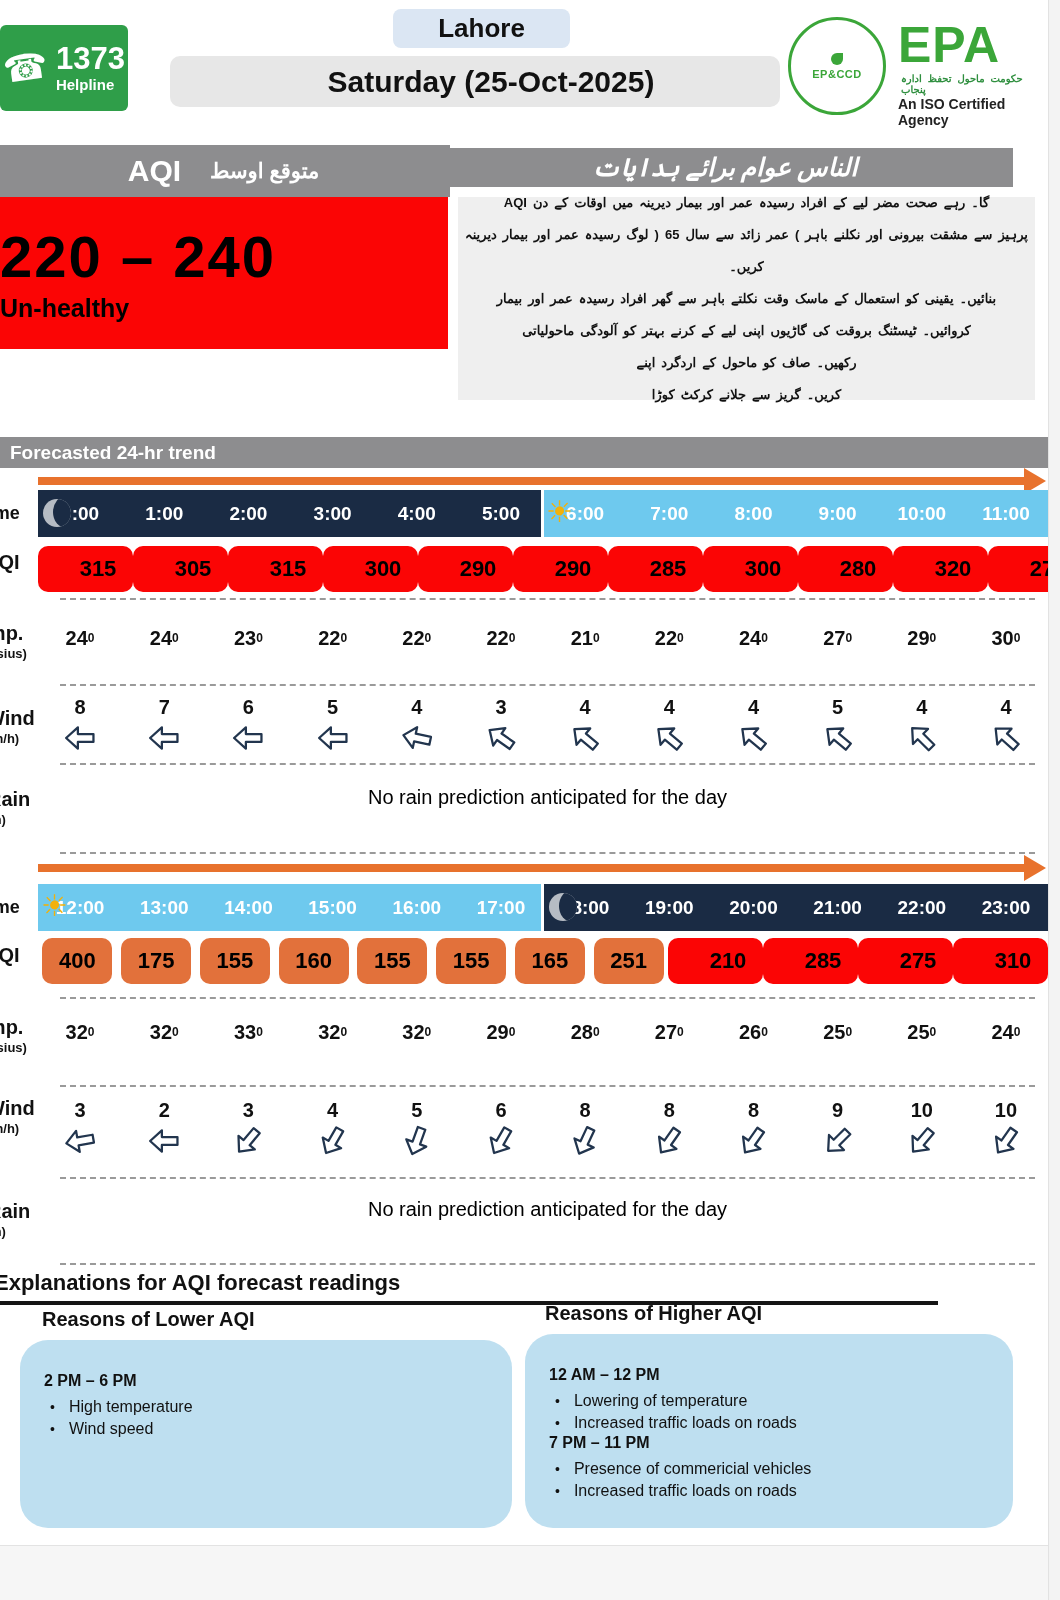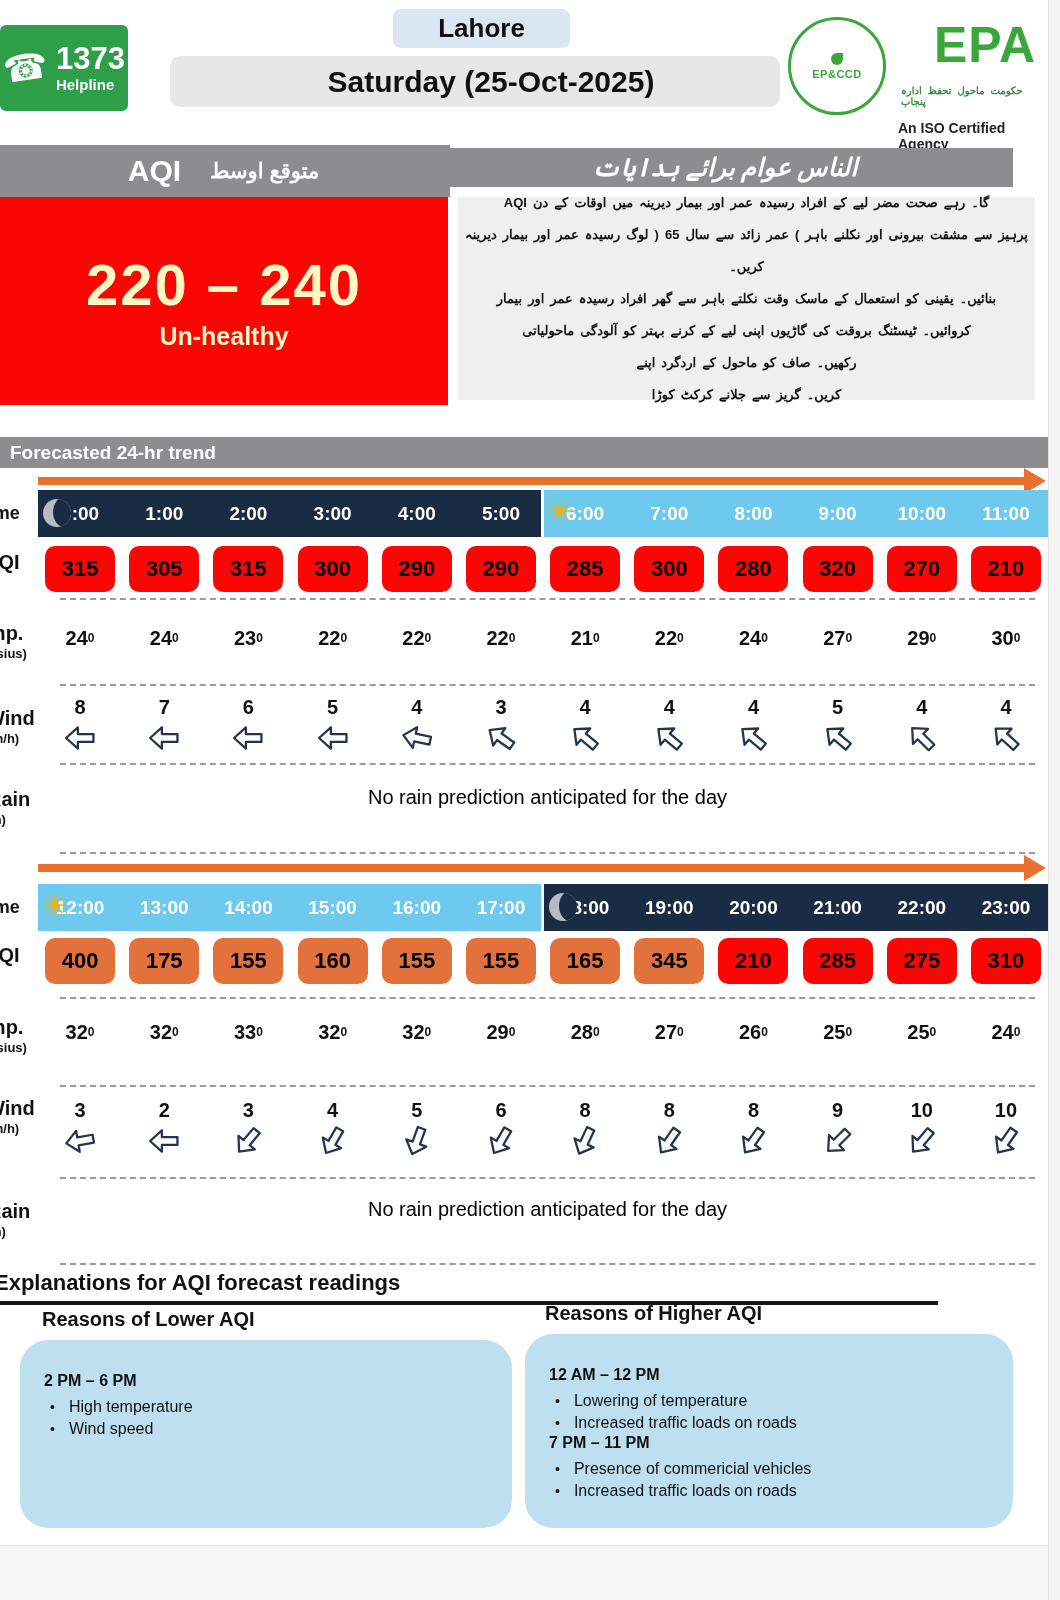--- a/index.html
+++ b/index.html
@@ -10,31 +10,31 @@
   
   .helpline{left:0;top:25px;width:128px;height:86px;background:var(--green);border-radius:6px;display:flex;align-items:center;justify-content:center;gap:8px;color:#fff;}
   .phone{font-size:36px;line-height:1;transform:rotate(-8deg);}
   .hl-num{font-size:31px;font-weight:bold;line-height:1.05;}
   .hl-lab{font-size:15px;font-weight:bold;}
   .citypill{left:393px;top:9px;width:177px;height:39px;background:var(--citypill);border-radius:8px;display:flex;align-items:center;justify-content:center;font-size:26px;font-weight:bold;}
   .datepill{left:170px;top:56px;width:578px;height:51px;background:var(--datepill);border-radius:10px;display:flex;align-items:center;justify-content:center;font-size:30px;font-weight:bold;padding-left:32px;}
   .epccd{left:788px;top:17px;width:92px;height:92px;border:3px solid var(--epagreen);border-radius:50%;display:flex;flex-direction:column;align-items:center;justify-content:center;}
   .epccd .leaf{width:12px;height:12px;background:var(--epagreen);border-radius:50% 0 50% 50%;margin-bottom:3px;}
   .epccd .ep-txt{font-size:11px;font-weight:bold;color:var(--epagreen);letter-spacing:.5px;}
-  .epa{left:898px;top:22px;width:138px;display:flex;flex-direction:column;align-items:flex-end;gap:12px;}
+  .epa{left:898px;top:22px;width:138px;display:flex;flex-direction:column;align-items:flex-start;}
   .epa .epa-word{font-size:50px;font-weight:bold;color:var(--epagreen);line-height:.95;letter-spacing:1px;}
   .epa .epa-urdu{font-size:10px;color:#2f8f3f;font-weight:bold;margin-top:3px;}
   .epa .epa-iso{font-size:14px;font-weight:bold;color:#222;margin-top:1px;}
 
   
   .graybar{background:var(--bargray);display:flex;align-items:center;justify-content:center;color:#fff;}
   .sumbar{left:0;top:145px;width:450px;height:52px;gap:26px;}
   .sumbar .aqi-word{font-size:30px;font-weight:bold;}
   .sumbar .urdu{font-size:21px;font-weight:bold;}
-  .redbox{left:0;top:197px;width:448px;height:208px;background:var(--red);display:flex;flex-direction:column;align-items:center;justify-content:center;color:#fef9c3;}
+  .redbox{left:0;top:197px;width:448px;height:152px;background:var(--red);display:flex;flex-direction:column;justify-content:center;color:#000000;}
   .range{font-size:58px;font-weight:bold;letter-spacing:2px;}
   .cat{font-size:25px;font-weight:bold;margin-top:4px;}
   .advbar{left:436px;top:148px;width:577px;height:39px;font-style:italic;}
   .advbar .urdu{font-size:25px;font-weight:bold;}
   .advbody{left:458px;top:197px;width:577px;height:203px;background:var(--panelgray);display:flex;flex-direction:column;justify-content:center;}
   .advline{font-size:13px;font-weight:bold;line-height:32px;text-align:center;}
   .urdu{direction:ltr;}
   .uw{display:inline-block;margin:0 3px;unicode-bidi:isolate;direction:rtl;}
 
   
@@ -47,21 +47,21 @@
   .tbg.day{background:var(--dayblue);}
   .tbg.first{left:0;width:calc(50% - 2px);}
   .tbg.second{left:calc(50% + 1px);right:0;}
   .tcell{flex:1;display:flex;align-items:center;justify-content:center;color:#fff;font-weight:bold;font-size:19px;position:relative;z-index:1;}
   .sun{position:absolute;z-index:2;font-size:30px;color:#f2b10a;line-height:1;top:7px;}
   .moon{position:absolute;z-index:2;width:28px;height:28px;border-radius:50%;background:#b6bcc4;top:9px;overflow:hidden;}
   .moon::after{content:"";position:absolute;left:10px;top:-3px;width:26px;height:32px;border-radius:50%;background:var(--navy);}
   .cellrow{left:38px;width:1010px;display:flex;}
   .cell{flex:1;display:flex;align-items:center;justify-content:center;}
   .vbox{min-width:70px;height:46px;border-radius:10px;display:flex;align-items:center;justify-content:center;font-weight:bold;font-size:22px;color:#000;}
-  .vbox.red{background:var(--red);}
+  .vbox.red{background:var(--red);padding-left:25px;}
   .vbox.orange{background:var(--orange);}
   .tempv{font-size:20px;font-weight:bold;}
   .tempv sup{font-size:12px;}
   .windcell{flex-direction:column;gap:2px;}
   .wnum{font-size:20px;font-weight:bold;}
   .dash{border-top:2px dashed #9a9a9a;left:60px;width:975px;height:0;}
   .rain{left:60px;width:975px;text-align:center;font-size:20px;color:#000;}
   .rlabel{position:absolute;font-weight:bold;white-space:nowrap;color:#111;}
 
   
@@ -344,21 +344,21 @@
       <div class="cell">
         <div class="vbox orange">155</div>
       </div>
       <div class="cell">
         <div class="vbox orange">155</div>
       </div>
       <div class="cell">
         <div class="vbox orange">165</div>
       </div>
       <div class="cell">
-        <div class="vbox orange">345</div>
+        <div class="vbox orange">251</div>
       </div>
       <div class="cell">
         <div class="vbox red">210</div>
       </div>
       <div class="cell">
         <div class="vbox red">285</div>
       </div>
       <div class="cell">
         <div class="vbox red">275</div>
       </div>

